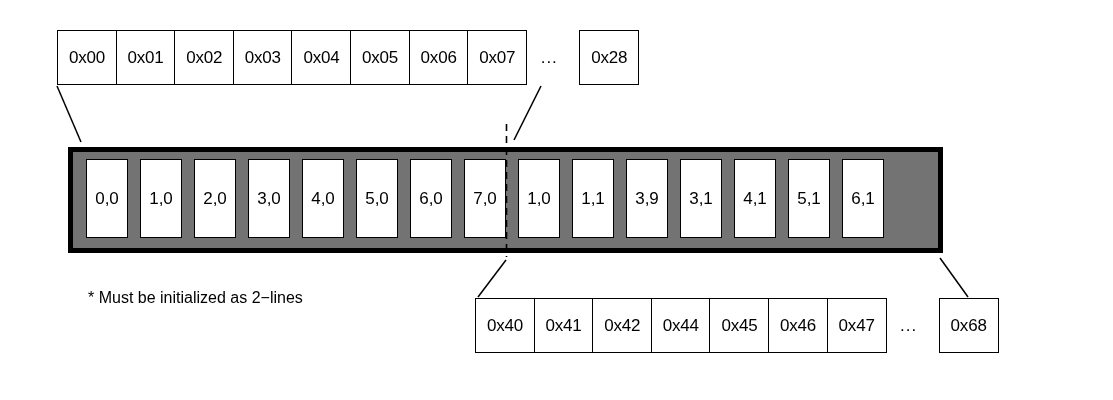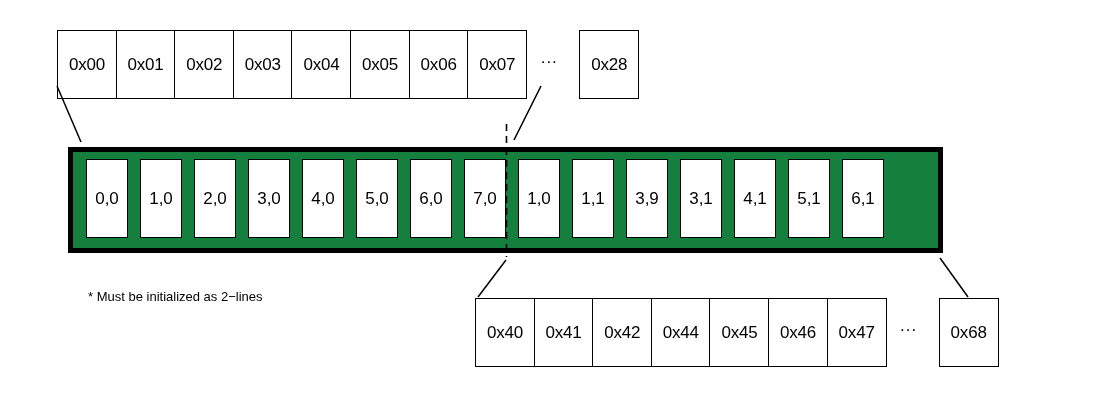--- a/index.html
+++ b/index.html
@@ -19,21 +19,21 @@
   }
 
   
   .addr-row {
     position: absolute;
     display: flex;
     align-items: flex-start;
   }
   .addr-cell {
     width: 60px;
-    height: 69px;
+    height: 55px;
     box-sizing: border-box;
     border: 1.4px solid #000000;
     background: #ffffff;
     display: flex;
     align-items: center;
     justify-content: center;
     font-size: 17px;
     color: #000000;
     margin-left: -1.4px;
     letter-spacing: -0.2px;
@@ -55,21 +55,21 @@
 
   
   #main-bar {
     position: absolute;
     left: 68px;
     top: 147px;
     width: 875px;
     height: 106px;
     box-sizing: border-box;
     border: 5px solid #000000;
-    background: #15803d;
+    background: #737373;
   }
   #main-bar-inner {
     position: absolute;
     left: 13px;
     top: 7px;
     display: flex;
     gap: 12px;
   }
   .slot {
     width: 42px;
@@ -92,21 +92,21 @@
     width: 1113px;
     height: 400px;
     pointer-events: none;
   }
 
   
   #footnote {
     position: absolute;
     left: 88px;
     top: 289px;
-    font-size: 13px;
+    font-size: 16px;
     color: #000000;
     white-space: nowrap;
   }
 </style>
 </head>
 <body>
 
 <div id="canvas">
 
   <div class="addr-row" id="top-row" style="left:57px; top:30px;">

